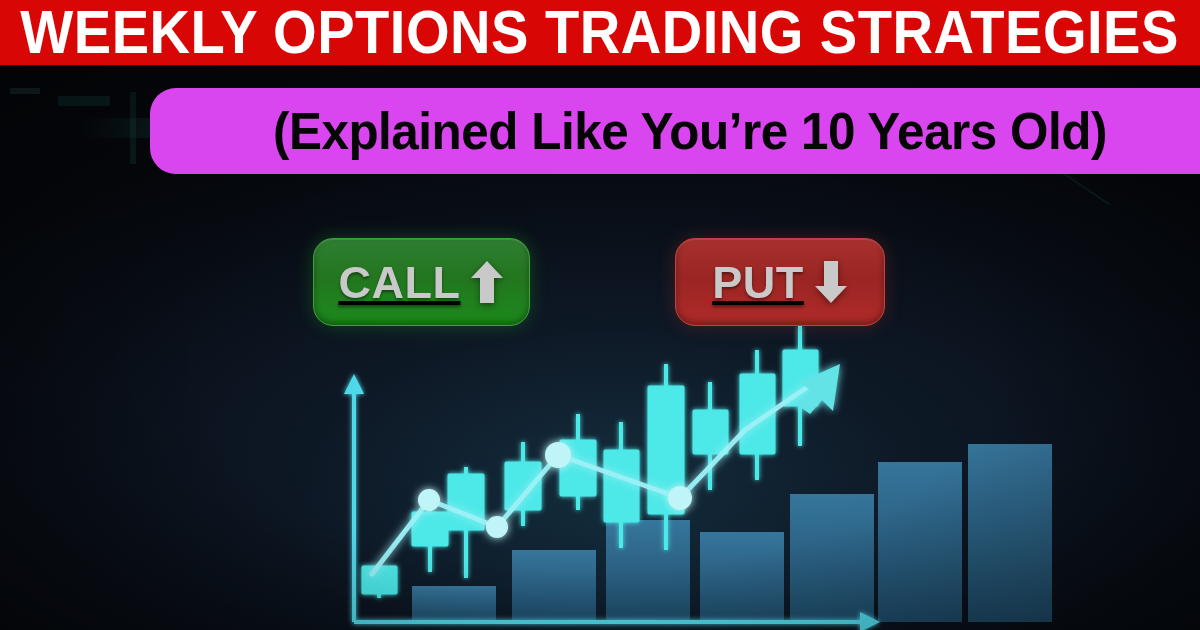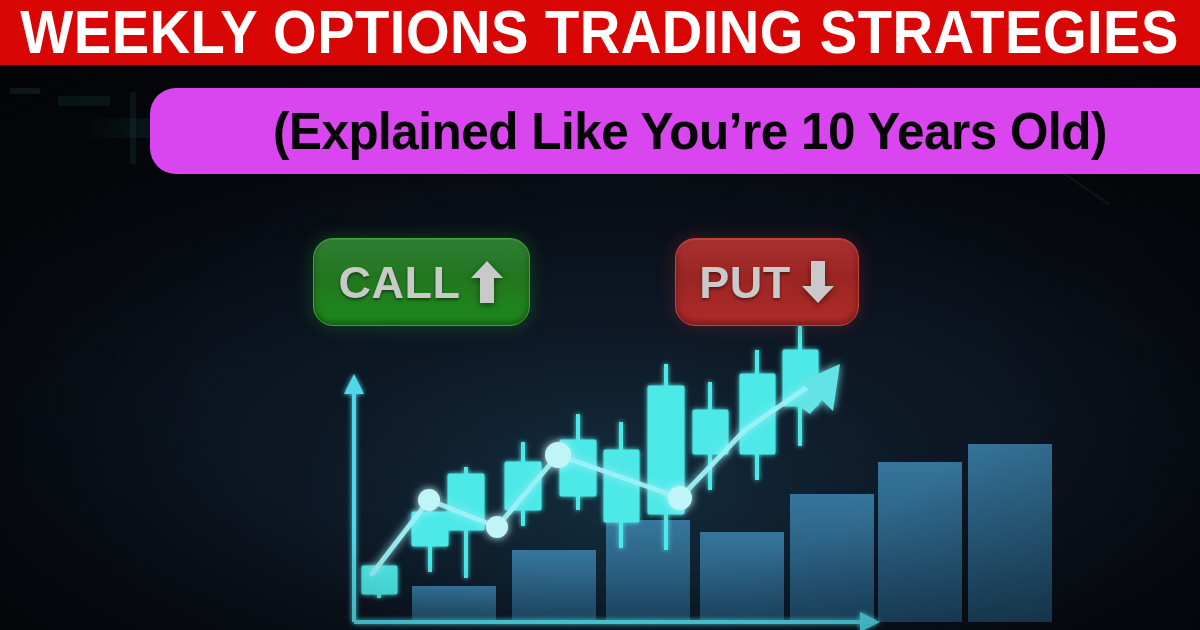--- a/index.html
+++ b/index.html
@@ -109,37 +109,38 @@
 
   
   .trade-btn {
     position: absolute;
     display: flex;
     align-items: center;
     justify-content: center;
     gap: 10px;
     border-radius: 20px;
     box-sizing: border-box;
+    text-decoration: underline;
   }
   .btn-call {
     left: 313px;
     top: 238px;
     width: 217px;
     height: 88px;
     background: linear-gradient(180deg, #2f7d33 0%, #23761f 45%, #1c8a1c 100%);
     border: 1px solid #3ca23c;
     box-shadow:
       0 0 18px rgba(40,180,40,0.30),
       inset 0 1px 1px rgba(255,255,255,0.15),
       inset 0 -3px 6px rgba(0,0,0,0.35);
   }
   .btn-put {
     left: 675px;
     top: 238px;
-    width: 184px;
+    width: 210px;
     height: 88px;
     background: linear-gradient(180deg, #a8312f 0%, #9a2523 45%, #b02b28 100%);
     border: 1px solid #c24240;
     box-shadow:
       0 0 18px rgba(190,50,45,0.28),
       inset 0 1px 1px rgba(255,255,255,0.14),
       inset 0 -3px 6px rgba(0,0,0,0.35);
   }
   .btn-label {
     color: #c9c9c9;

